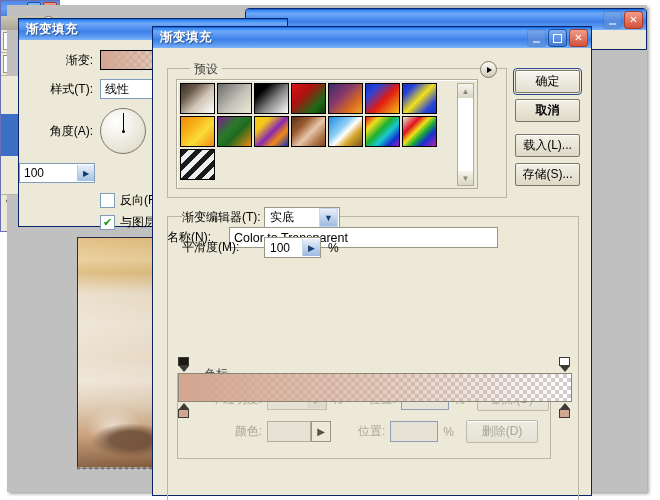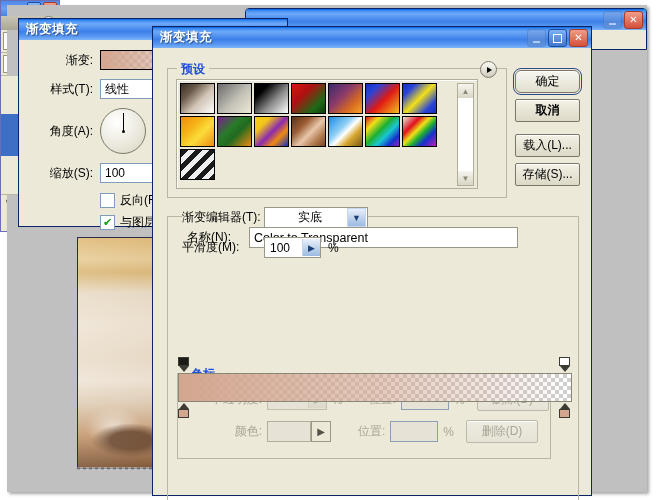--- a/index.html
+++ b/index.html
@@ -117,22 +117,22 @@
   }
   .cbx.on{color:#139a13;}
 
   
   #gradedit{left:152px;top:26px;width:438px;height:468px;z-index:30;}
   #gradedit .body{height:calc(100% - 21px);background:#ece9d8;position:relative;padding:0;}
   .grp{
     position:absolute;border:1px solid #b9b6a4;
   }
   .grp > .glabel{
-    position:absolute;top:-8px;left:9px;background:#ece9d8;padding:0 4px;
-    color:#1d4ed8;font-size:12px;font-weight:bold;
+    position:absolute;top:-8px;left:22px;background:#ece9d8;padding:0 4px;
+    color:#404040;font-size:12px;
   }
   #presetgrp{left:14px;top:20px;width:338px;height:128px;}
   .presets-inner{
     position:absolute;left:8px;top:10px;width:300px;height:108px;
     background:#ece9d8;border:1px solid #b0ad9b;box-shadow:inset 1px 1px 0 #fff;
   }
   .sw-wrap{position:absolute;left:3px;top:3px;display:flex;flex-wrap:wrap;width:288px;}
   .sw{width:33px;height:29px;border:1px solid #000;margin:0 2px 2px 0;}
   .pvscroll{
     position:absolute;right:3px;top:3px;width:15px;height:101px;
@@ -154,21 +154,21 @@
     height:19px;border:1px solid #9a9786;background:#fff;color:#000;
     font-size:12.5px;display:flex;align-items:center;padding-left:4px;
     font-family:"Liberation Sans",sans-serif;
   }
   .btn{
     height:21px;border:1px solid #7a7768;background:linear-gradient(to bottom,#f3f1e6,#ddd9c6);
     border-radius:2px;display:flex;align-items:center;justify-content:center;
     font-size:12px;color:#000;box-shadow:inset 0 1px 0 #fff;
   }
   .btn.default{outline:1px solid #2a4b8d;outline-offset:1px;
-    background:linear-gradient(to bottom,#f7f6ef,#e2dfd0);border-radius:6px;}
+    background:linear-gradient(to bottom,#f7f6ef,#e2dfd0);}
   .btn.dis{color:#a9a695;border-color:#bcb9aa;background:linear-gradient(to bottom,#eeece1,#e6e3d6);}
 
   #typegrp{left:14px;top:168px;width:410px;height:288px;}
   .combo2{
     height:19px;border:1px solid #9a9786;background:#fff;
     display:flex;align-items:center;justify-content:space-between;font-size:12px;color:#000;
   }
   .combo2 .v{padding-left:5px;}
   .combo2 .arr{
     width:17px;height:17px;margin-right:1px;
@@ -350,21 +350,20 @@
         <div class="dial">
           <div class="needle"></div>
           <div class="hub"></div>
         </div>
         <div class="numbox" style="width:44px;margin-left:10px;">
           <span>90</span>
         </div>
       </div>
 
       <div class="row">
-        <div class="lab">缩放(S):</div>
         <div class="spinbox" style="width:74px;">
           <span class="v">100</span>
           <span class="sp">▶</span>
         </div>
       </div>
 
       <div class="cbrow">
         <div class="cbx">
             <span></span>
           </div>
@@ -439,32 +438,32 @@
       <div class="btn" style="position:absolute;left:362px;top:51px;width:63px;font-weight:bold;">
           <span>取消</span>
         </div>
       <div class="btn" style="position:absolute;left:362px;top:115px;width:63px;">
           <span>存储(S)...</span>
         </div>
       <div class="btn" style="position:absolute;left:362px;top:86px;width:63px;">
           <span>载入(L)...</span>
         </div>
 
-      <div class="ge-row" style="left:14px;top:179px;padding-left:20px;">
+      <div class="ge-row" style="left:14px;top:179px;">
         <div class="ge-lab" style="width:62px;">名称(N):</div>
         <div class="textinput" style="width:263px;">
             <span>Color to Transparent</span>
           </div>
       </div>
 
       <div class="grp" id="typegrp">
 
         <div class="ge-row" style="left:14px;top:-10px;">
           <div class="ge-lab" style="width:82px;background:#ece9d8;">渐变编辑器(T):</div>
-          <div class="combo2" style="width:74px;padding-left:28px;">
+          <div class="combo2" style="width:74px;">
             <span class="v">实底</span>
             <span class="arr">▼</span>
           </div>
         </div>
 
         <div class="ge-row" style="left:14px;top:20px;justify-content:space-between;">
           <div class="ge-lab" style="width:82px;">平滑度(M):</div>
           <div class="spin2" style="width:55px;">
             <span class="v">100</span>
             <span class="sp">▶</span>

